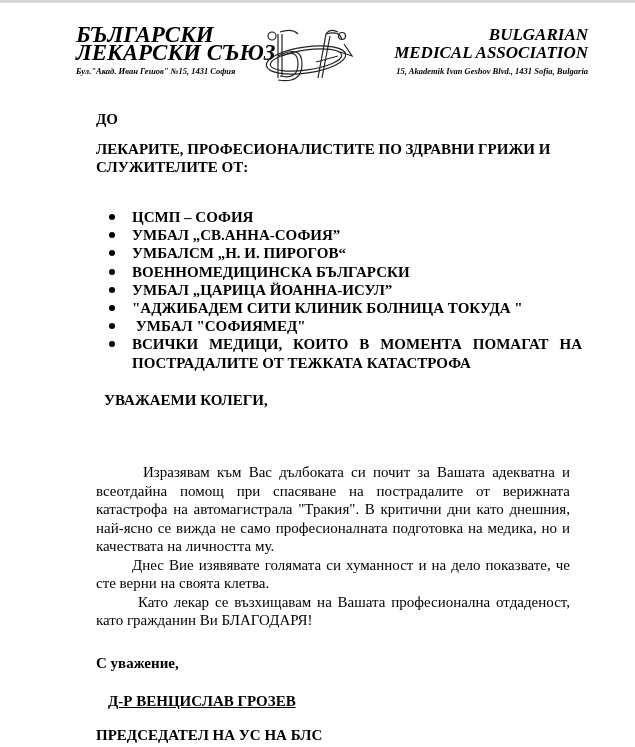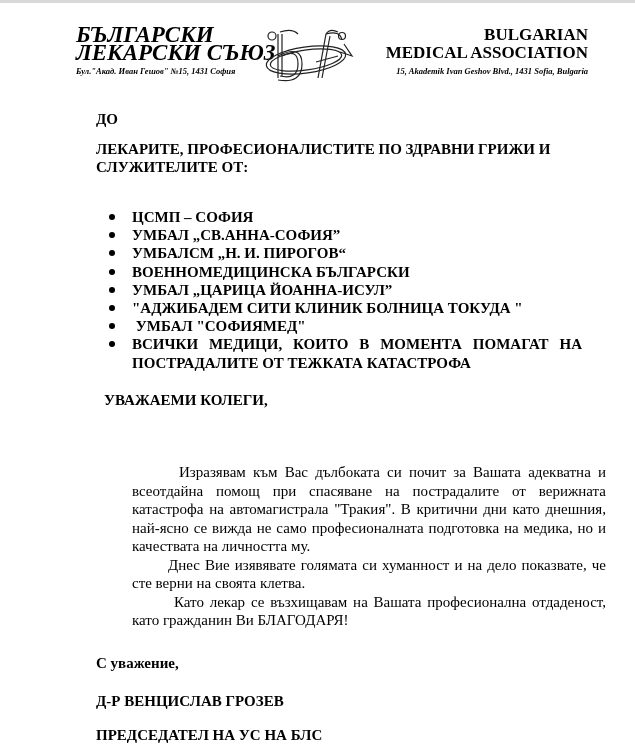--- a/index.html
+++ b/index.html
@@ -2,37 +2,37 @@
 <html><head>
 <meta charset="utf-8">
 <style>
   html, body { margin:0; padding:0; background:#fff; }
   body { width:635px; height:747px; position:relative; overflow:hidden; font-family:"Liberation Serif", serif; color:#000; }
   .topbar { position:absolute; left:0; top:0; width:635px; height:3px; background:#d9d9d9; }
   .hdr-left { position:absolute; left:76px; top:26px; }
   .hdr-left .n1, .hdr-left .n2 { font-weight:bold; font-style:italic; font-size:23px; line-height:18px; }
   .hdr-left .addr { font-style:italic; font-size:8.5px; margin-top:4px; font-weight:bold; white-space:nowrap; }
   .hdr-right { position:absolute; right:47px; top:26px; text-align:right; }
-  .hdr-right .n1, .hdr-right .n2 { font-weight:bold; font-size:17px; line-height:18px; }
+  .hdr-right .n1, .hdr-right .n2 { font-weight:bold; font-style:italic; font-size:17px; line-height:18px; }
   .hdr-right .addr { font-style:italic; font-size:8.5px; margin-top:4px; font-weight:bold; white-space:nowrap; }
   .logo { position:absolute; left:258px; top:26px; width:100px; height:60px; }
   .b { font-weight:bold; font-size:15px; }
   .to { position:absolute; left:96px; top:111px; }
   .recip { position:absolute; left:96px; top:140px; width:480px; line-height:18px; }
   ul.list { position:absolute; left:96px; top:200px; width:478px; margin:8px; padding:0; list-style:none; }
   ul.list li { position:relative; padding-left:28px; font-weight:bold; font-size:15px; line-height:18.2px; text-align:justify; }
   ul.list li .dot { position:absolute; left:5px; top:6px; width:6px; height:6px; border-radius:50%; background:#000; }
   .greet { position:absolute; left:104px; top:392px; }
-  .body { position:absolute; left:96px; top:463px; width:474px; font-size:15px; line-height:18.5px; text-align:justify;margin-left:36px; }
+  .body { position:absolute; left:96px; top:463px; width:474px; font-size:15px; line-height:18.5px; text-align:justify; }
   .body p { margin:0; }
   .p1 { text-indent:47px; }
   .p2 { text-indent:36px; }
   .p3 { text-indent:42px; }
   .closing { position:absolute; left:96px; top:655px; }
-  .sig1 { position:absolute; left:96px; top:693px; }
+  .sig1 { position:absolute; left:108px; top:693px;text-decoration:underline; }
   .sig2 { position:absolute; left:96px; top:711px;margin-top:16px; }
 </style>
 </head>
 <body>
 
 <div class="topbar"></div>
 
 <div class="hdr-left">
   <div class="n1">БЪЛГАРСКИ</div>
   <div class="n2">ЛЕКАРСКИ СЪЮЗ</div>

